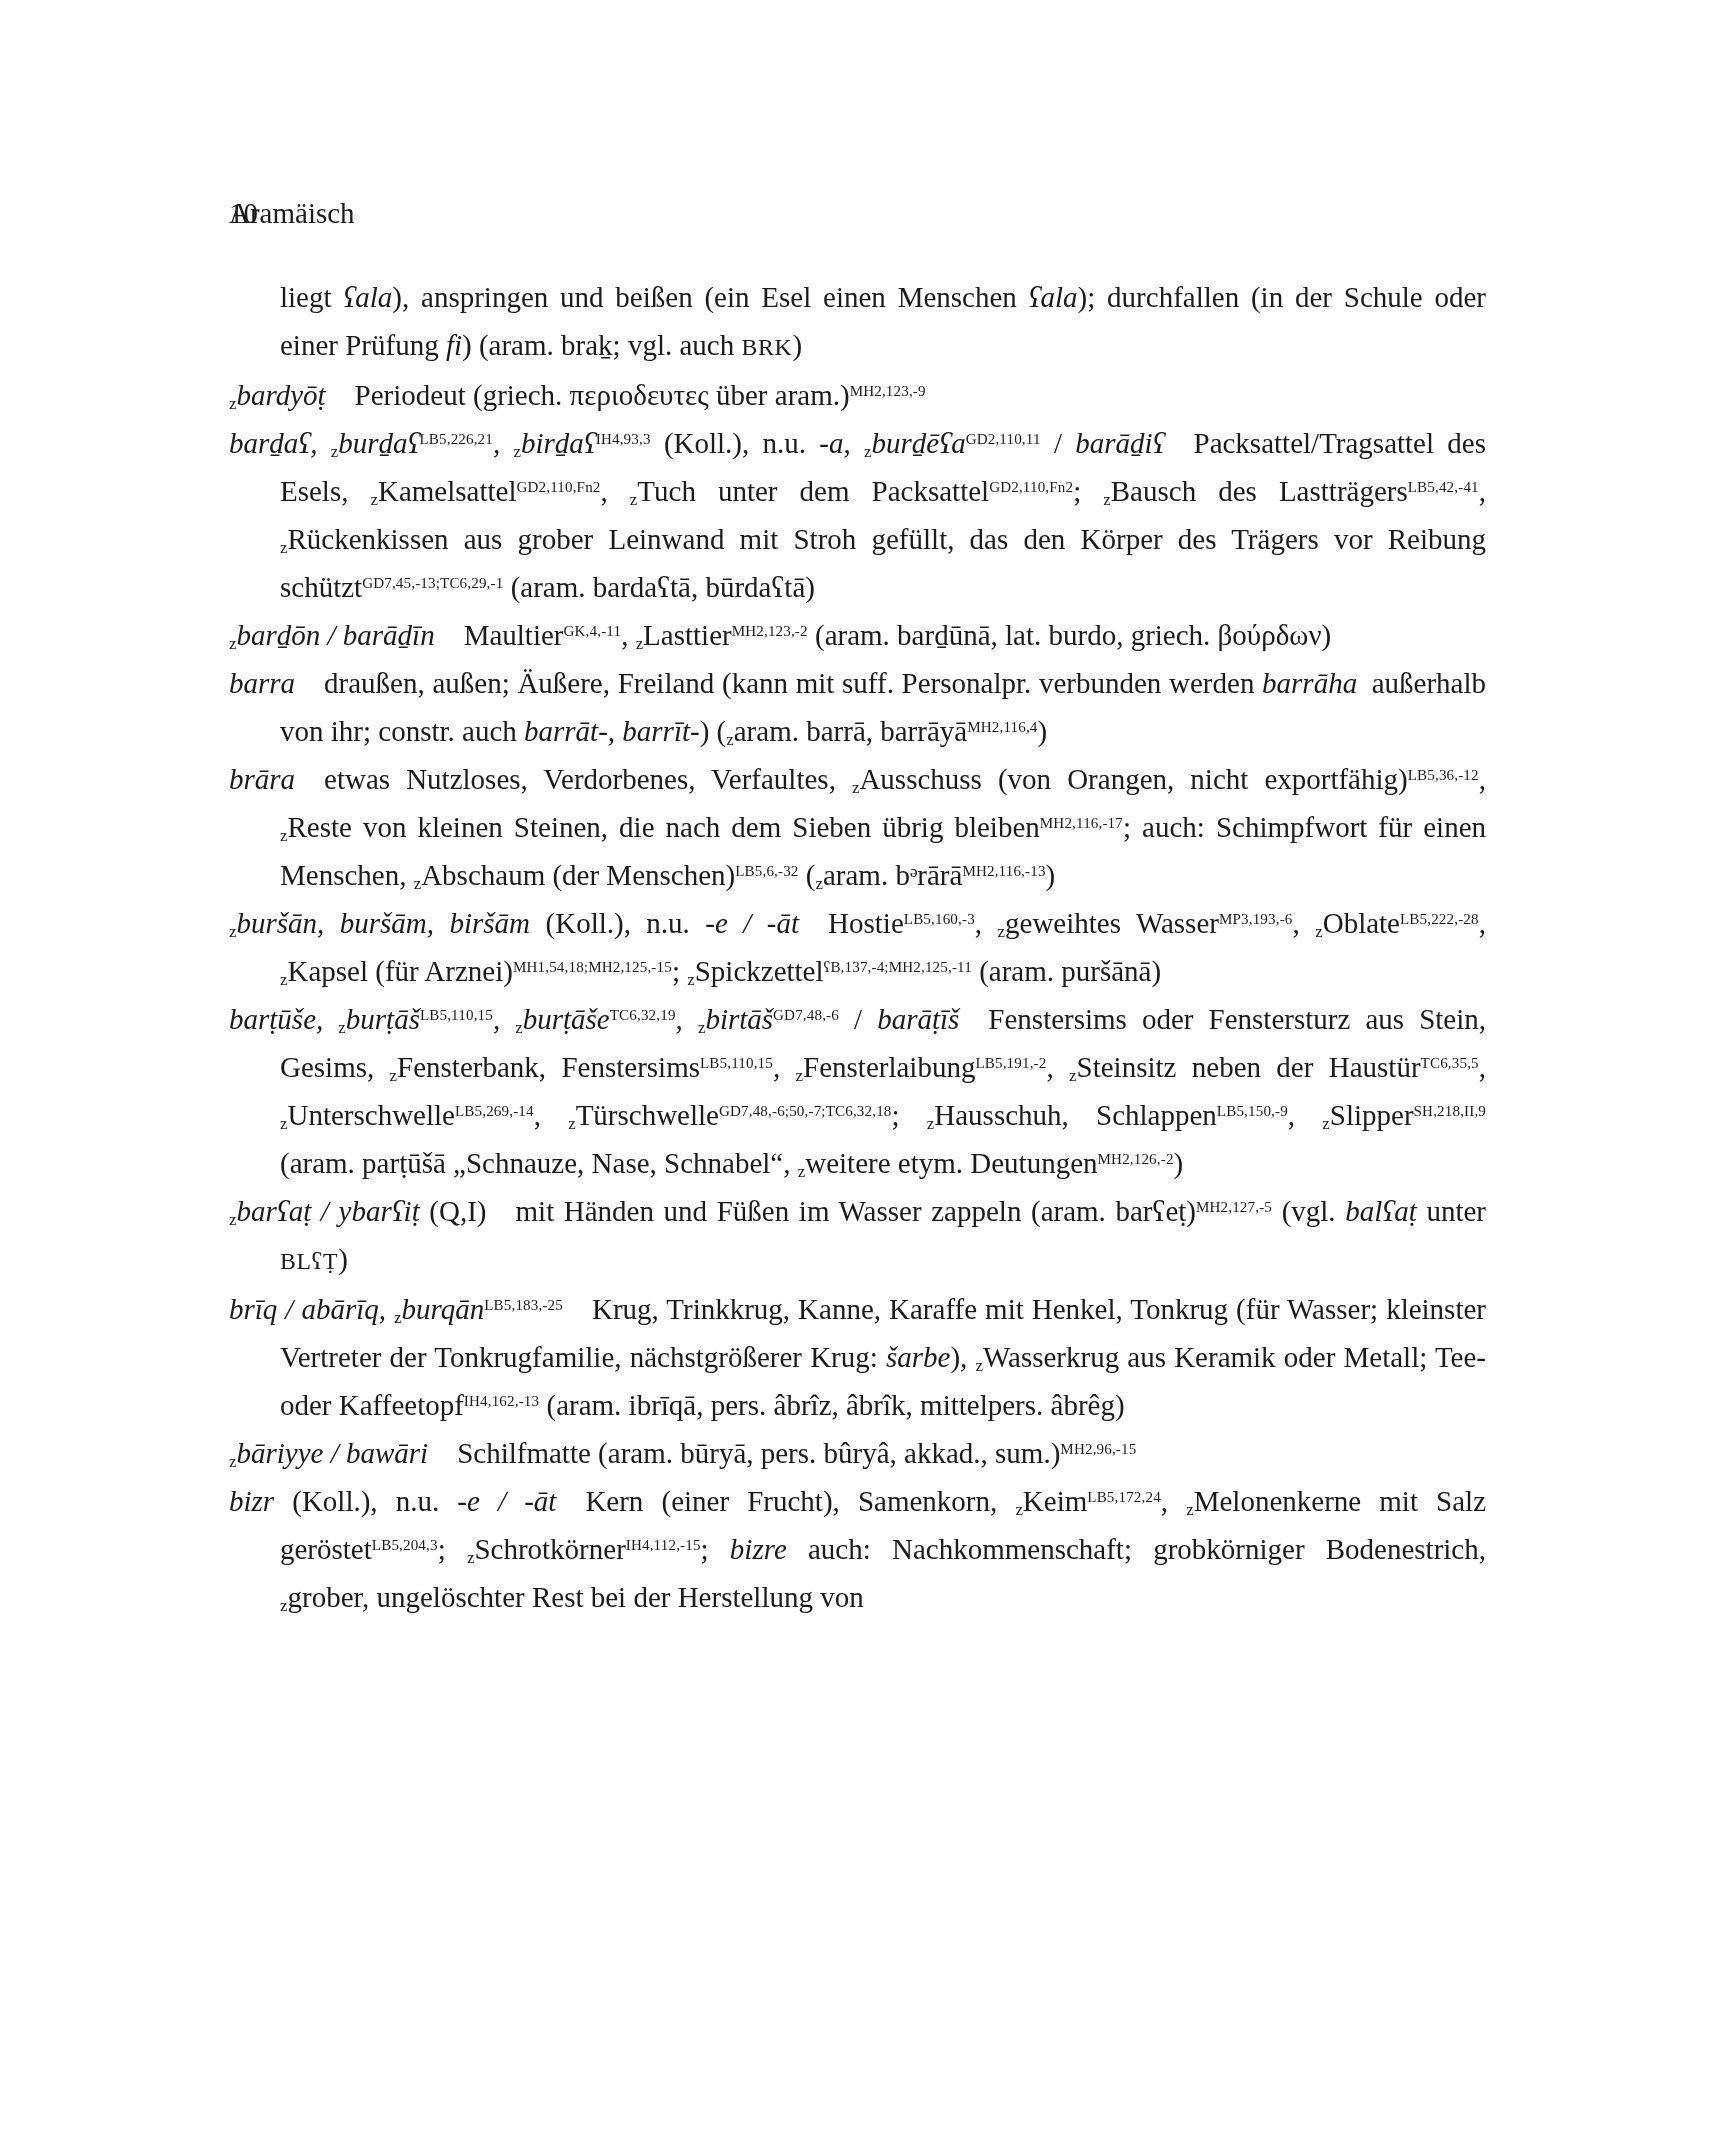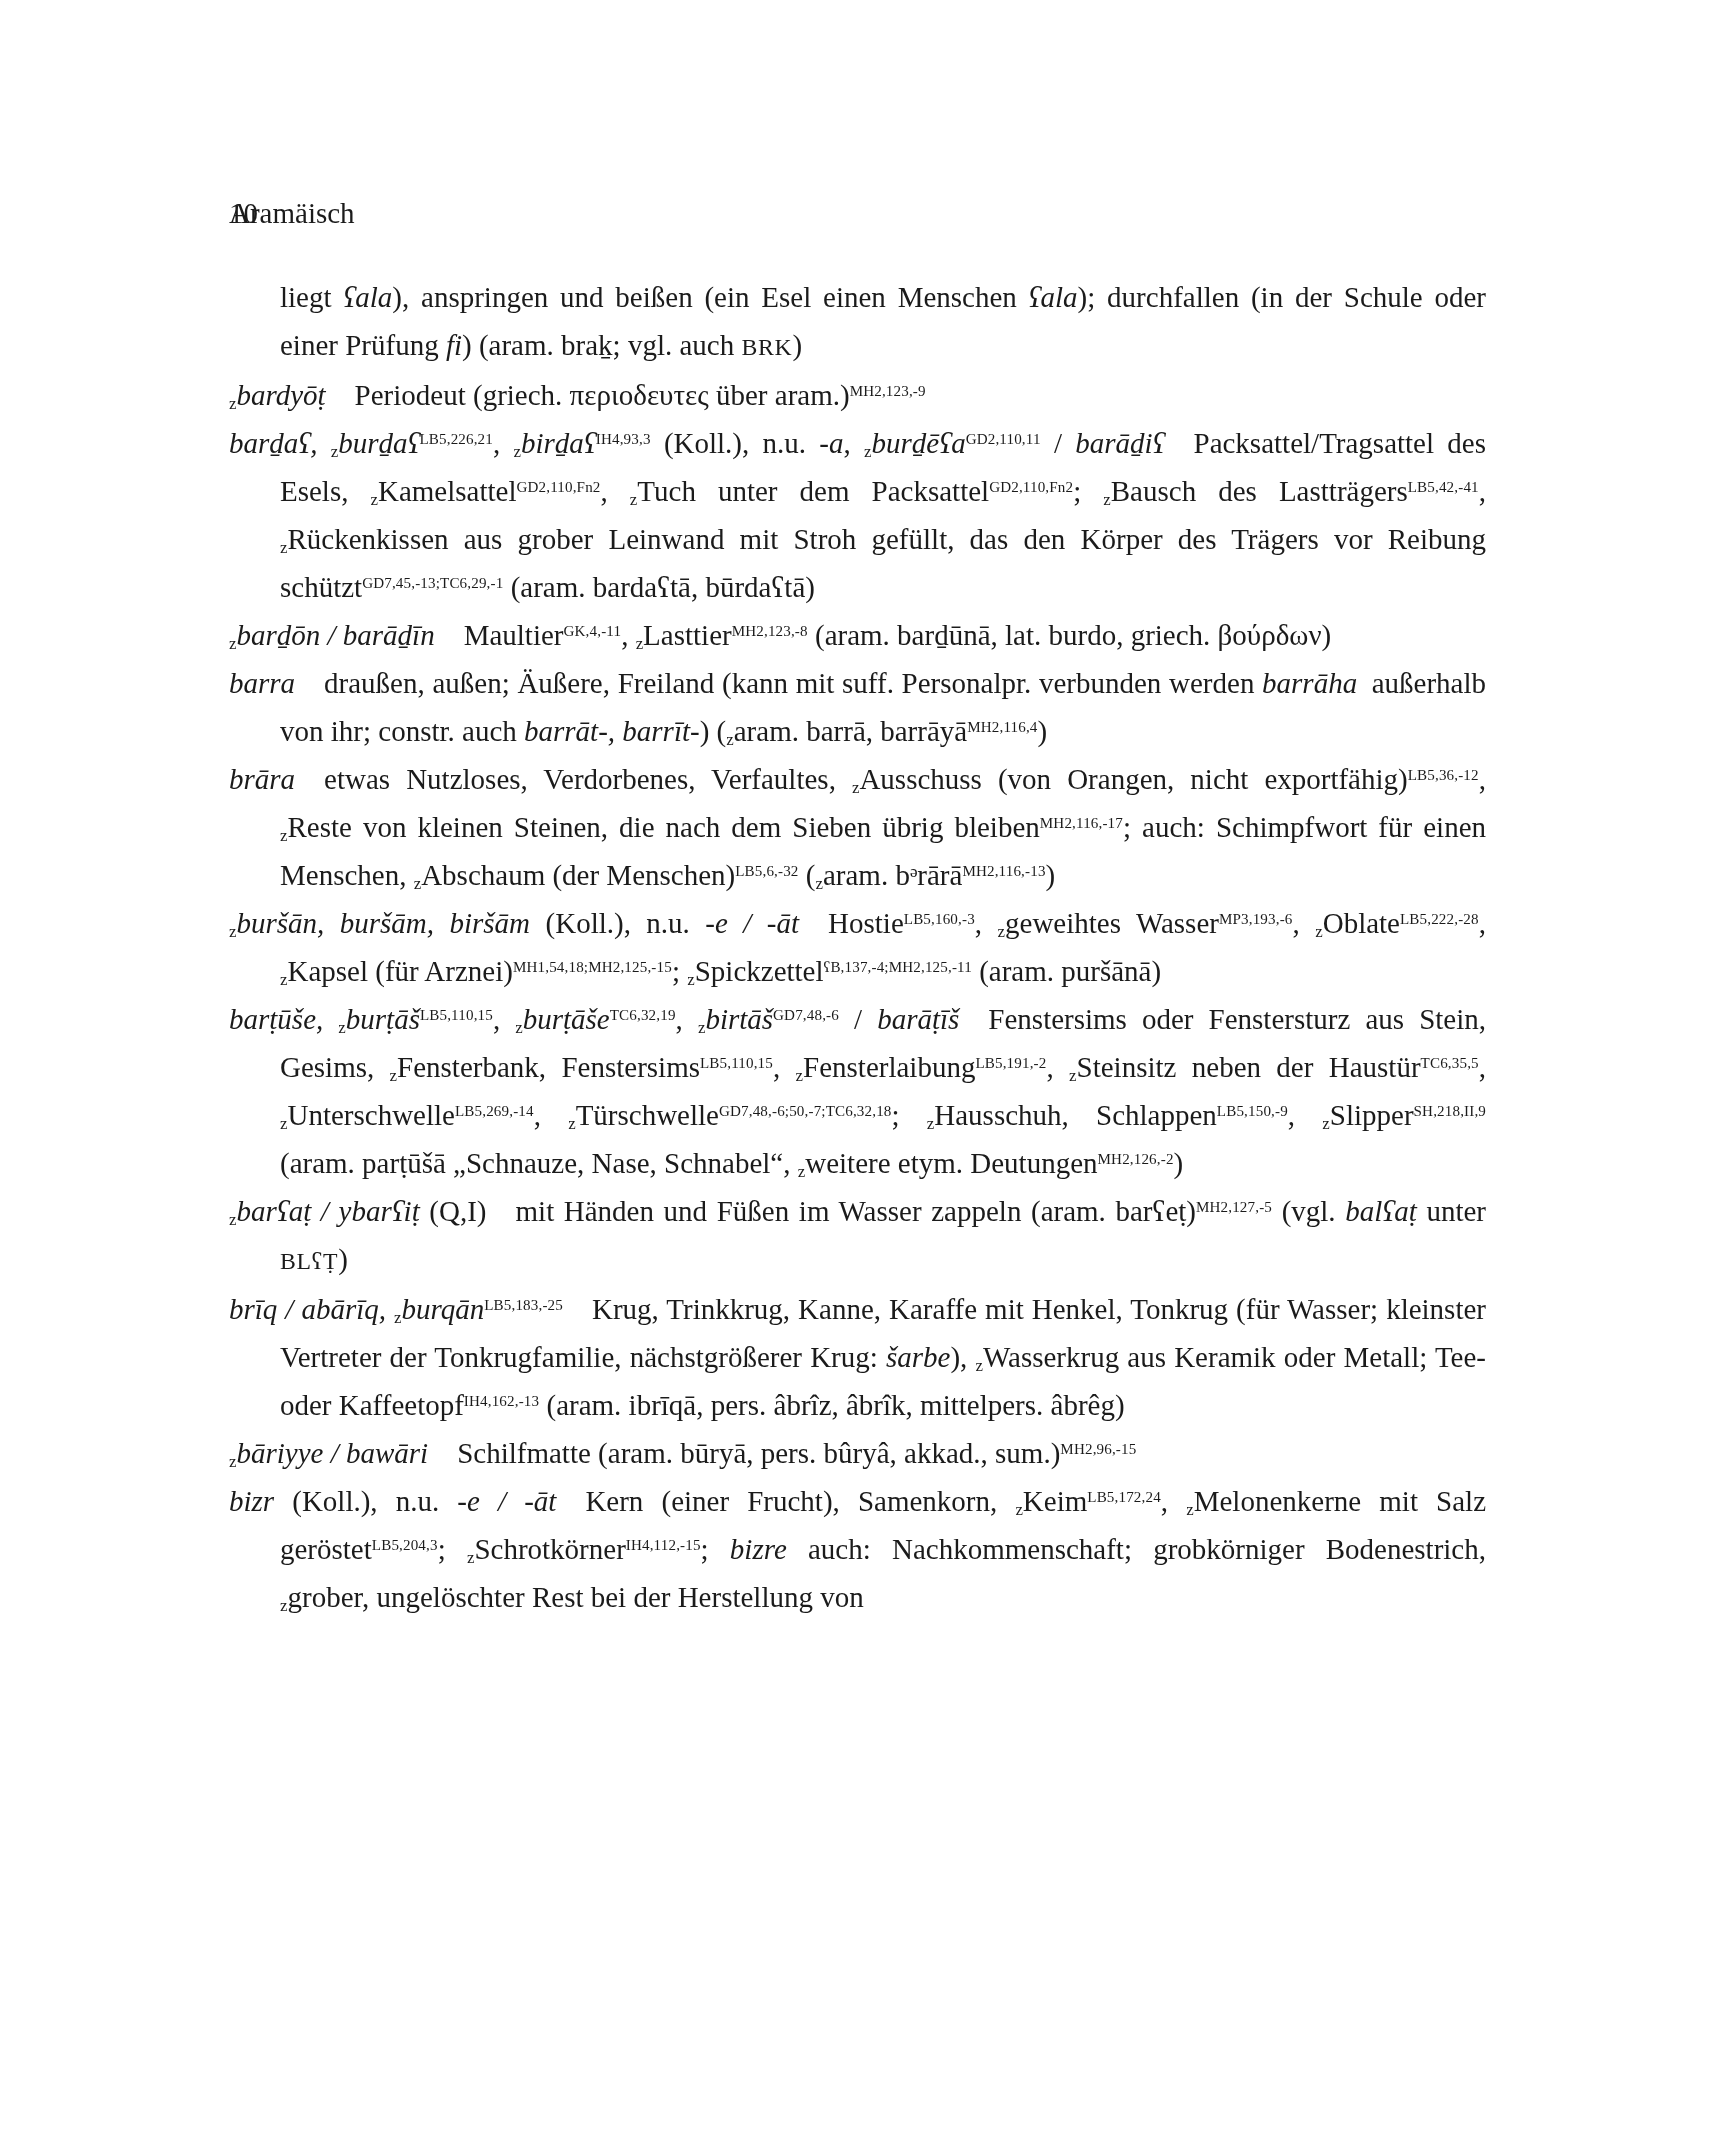--- a/index.html
+++ b/index.html
@@ -65,21 +65,21 @@
 
 <div class="page">
   <div class="header">
     <span class="page-number">10</span>
     <span class="running-title">Aramäisch</span>
   </div>
   <div class="content" id="entries">
       <div class="entry continuation"><span class="seg-n">liegt </span><span class="seg-i">ʕala</span><span class="seg-n">), anspringen und beißen (ein Esel einen Menschen </span><span class="seg-i">ʕala</span><span class="seg-n">); durchfallen (in der Schule oder einer Prüfung </span><span class="seg-i">fi</span><span class="seg-n">) (aram. braḵ; vgl. auch </span><span class="seg-sc">BRK</span><span class="seg-n">)</span></div>
       <div class="entry"><span class="seg-sub">z</span><span class="seg-i">bardyōṭ</span><span class="seg-n"> Periodeut (griech. περιοδευτες über aram.)</span><span class="seg-sup">MH2,123,-9</span></div>
       <div class="entry"><span class="seg-i">barḏaʕ, </span><span class="seg-sub">z</span><span class="seg-i">burḏaʕ</span><span class="seg-sup">LB5,226,21</span><span class="seg-n">, </span><span class="seg-sub">z</span><span class="seg-i">birḏaʕ</span><span class="seg-sup">IH4,93,3</span><span class="seg-n"> (Koll.), n.u. </span><span class="seg-i">-a</span><span class="seg-n">, </span><span class="seg-sub">z</span><span class="seg-i">burḏēʕa</span><span class="seg-sup">GD2,110,11</span><span class="seg-n"> / </span><span class="seg-i">barāḏiʕ</span><span class="seg-n"> Packsattel/Tragsattel des Esels, </span><span class="seg-sub">z</span><span class="seg-n">Kamelsattel</span><span class="seg-sup">GD2,110,Fn2</span><span class="seg-n">, </span><span class="seg-sub">z</span><span class="seg-n">Tuch unter dem Packsattel</span><span class="seg-sup">GD2,110,Fn2</span><span class="seg-n">; </span><span class="seg-sub">z</span><span class="seg-n">Bausch des Lastträgers</span><span class="seg-sup">LB5,42,-41</span><span class="seg-n">, </span><span class="seg-sub">z</span><span class="seg-n">Rückenkissen aus grober Leinwand mit Stroh gefüllt, das den Körper des Trägers vor Reibung schützt</span><span class="seg-sup">GD7,45,-13;TC6,29,-1</span><span class="seg-n"> (aram. bardaʕtā, būrdaʕtā)</span></div>
-      <div class="entry"><span class="seg-sub">z</span><span class="seg-i">barḏōn / barāḏīn</span><span class="seg-n"> Maultier</span><span class="seg-sup">GK,4,-11</span><span class="seg-n">, </span><span class="seg-sub">z</span><span class="seg-n">Lasttier</span><span class="seg-sup">MH2,123,-8</span><span class="seg-n"> (aram. barḏūnā, lat. burdo, griech. βούρδων)</span></div>
+      <div class="entry"><span class="seg-sub">z</span><span class="seg-i">barḏōn / barāḏīn</span><span class="seg-n"> Maultier</span><span class="seg-sup">GK,4,-11</span><span class="seg-n">, </span><span class="seg-sub">z</span><span class="seg-n">Lasttier</span><span class="seg-sup">MH2,123,-2</span><span class="seg-n"> (aram. barḏūnā, lat. burdo, griech. βούρδων)</span></div>
       <div class="entry"><span class="seg-i">barra</span><span class="seg-n"> draußen, außen; Äußere, Freiland (kann mit suff. Personalpr. verbunden werden </span><span class="seg-i">barrāha</span><span class="seg-n"> außerhalb von ihr; constr. auch </span><span class="seg-i">barrāt-, barrīt-</span><span class="seg-n">) (</span><span class="seg-sub">z</span><span class="seg-n">aram. barrā, barrāyā</span><span class="seg-sup">MH2,116,4</span><span class="seg-n">)</span></div>
       <div class="entry"><span class="seg-i">brāra</span><span class="seg-n"> etwas Nutzloses, Verdorbenes, Verfaultes, </span><span class="seg-sub">z</span><span class="seg-n">Ausschuss (von Orangen, nicht exportfähig)</span><span class="seg-sup">LB5,36,-12</span><span class="seg-n">, </span><span class="seg-sub">z</span><span class="seg-n">Reste von kleinen Steinen, die nach dem Sieben übrig bleiben</span><span class="seg-sup">MH2,116,-17</span><span class="seg-n">; auch: Schimpfwort für einen Menschen, </span><span class="seg-sub">z</span><span class="seg-n">Abschaum (der Menschen)</span><span class="seg-sup">LB5,6,-32</span><span class="seg-n"> (</span><span class="seg-sub">z</span><span class="seg-n">aram. bᵊrārā</span><span class="seg-sup">MH2,116,-13</span><span class="seg-n">)</span></div>
       <div class="entry"><span class="seg-sub">z</span><span class="seg-i">buršān, buršām, biršām</span><span class="seg-n"> (Koll.), n.u. </span><span class="seg-i">-e / -āt</span><span class="seg-n"> Hostie</span><span class="seg-sup">LB5,160,-3</span><span class="seg-n">, </span><span class="seg-sub">z</span><span class="seg-n">geweihtes Wasser</span><span class="seg-sup">MP3,193,-6</span><span class="seg-n">, </span><span class="seg-sub">z</span><span class="seg-n">Oblate</span><span class="seg-sup">LB5,222,-28</span><span class="seg-n">, </span><span class="seg-sub">z</span><span class="seg-n">Kapsel (für Arznei)</span><span class="seg-sup">MH1,54,18;MH2,125,-15</span><span class="seg-n">; </span><span class="seg-sub">z</span><span class="seg-n">Spickzettel</span><span class="seg-sup">ʕB,137,-4;MH2,125,-11</span><span class="seg-n"> (aram. puršānā)</span></div>
       <div class="entry"><span class="seg-i">barṭūše, </span><span class="seg-sub">z</span><span class="seg-i">burṭāš</span><span class="seg-sup">LB5,110,15</span><span class="seg-n">, </span><span class="seg-sub">z</span><span class="seg-i">burṭāše</span><span class="seg-sup">TC6,32,19</span><span class="seg-n">, </span><span class="seg-sub">z</span><span class="seg-i">birtāš</span><span class="seg-sup">GD7,48,-6</span><span class="seg-n"> / </span><span class="seg-i">barāṭīš</span><span class="seg-n"> Fenstersims oder Fenstersturz aus Stein, Gesims, </span><span class="seg-sub">z</span><span class="seg-n">Fensterbank, Fenstersims</span><span class="seg-sup">LB5,110,15</span><span class="seg-n">, </span><span class="seg-sub">z</span><span class="seg-n">Fensterlaibung</span><span class="seg-sup">LB5,191,-2</span><span class="seg-n">, </span><span class="seg-sub">z</span><span class="seg-n">Steinsitz neben der Haustür</span><span class="seg-sup">TC6,35,5</span><span class="seg-n">, </span><span class="seg-sub">z</span><span class="seg-n">Unterschwelle</span><span class="seg-sup">LB5,269,-14</span><span class="seg-n">, </span><span class="seg-sub">z</span><span class="seg-n">Türschwelle</span><span class="seg-sup">GD7,48,-6;50,-7;TC6,32,18</span><span class="seg-n">; </span><span class="seg-sub">z</span><span class="seg-n">Hausschuh, Schlappen</span><span class="seg-sup">LB5,150,-9</span><span class="seg-n">, </span><span class="seg-sub">z</span><span class="seg-n">Slipper</span><span class="seg-sup">SH,218,II,9</span><span class="seg-n"> (aram. parṭūšā „Schnauze, Nase, Schnabel“, </span><span class="seg-sub">z</span><span class="seg-n">weitere etym. Deutungen</span><span class="seg-sup">MH2,126,-2</span><span class="seg-n">)</span></div>
       <div class="entry"><span class="seg-sub">z</span><span class="seg-i">barʕaṭ / ybarʕiṭ</span><span class="seg-n"> (Q,I) mit Händen und Füßen im Wasser zappeln (aram. barʕeṭ)</span><span class="seg-sup">MH2,127,-5</span><span class="seg-n"> (vgl. </span><span class="seg-i">balʕaṭ</span><span class="seg-n"> unter </span><span class="seg-sc">BLʕṬ</span><span class="seg-n">)</span></div>
       <div class="entry"><span class="seg-i">brīq / abārīq, </span><span class="seg-sub">z</span><span class="seg-i">burqān</span><span class="seg-sup">LB5,183,-25</span><span class="seg-n"> Krug, Trinkkrug, Kanne, Karaffe mit Henkel, Tonkrug (für Wasser; kleinster Vertreter der Tonkrugfamilie, nächstgrößerer Krug: </span><span class="seg-i">šarbe</span><span class="seg-n">), </span><span class="seg-sub">z</span><span class="seg-n">Wasserkrug aus Keramik oder Metall; Tee- oder Kaffeetopf</span><span class="seg-sup">IH4,162,-13</span><span class="seg-n"> (aram. ibrīqā, pers. âbrîz, âbrîk, mittelpers. âbrêg)</span></div>
       <div class="entry"><span class="seg-sub">z</span><span class="seg-i">bāriyye / bawāri</span><span class="seg-n"> Schilfmatte (aram. būryā, pers. bûryâ, akkad., sum.)</span><span class="seg-sup">MH2,96,-15</span></div>
       <div class="entry"><span class="seg-i">bizr</span><span class="seg-n"> (Koll.), n.u. </span><span class="seg-i">-e / -āt</span><span class="seg-n"> Kern (einer Frucht), Samenkorn, </span><span class="seg-sub">z</span><span class="seg-n">Keim</span><span class="seg-sup">LB5,172,24</span><span class="seg-n">, </span><span class="seg-sub">z</span><span class="seg-n">Melonenkerne mit Salz geröstet</span><span class="seg-sup">LB5,204,3</span><span class="seg-n">; </span><span class="seg-sub">z</span><span class="seg-n">Schrotkörner</span><span class="seg-sup">IH4,112,-15</span><span class="seg-n">; </span><span class="seg-i">bizre</span><span class="seg-n"> auch: Nachkommenschaft; grobkörniger Bodenestrich, </span><span class="seg-sub">z</span><span class="seg-n">grober, ungelöschter Rest bei der Herstellung von</span></div>
     </div>
 </div>

